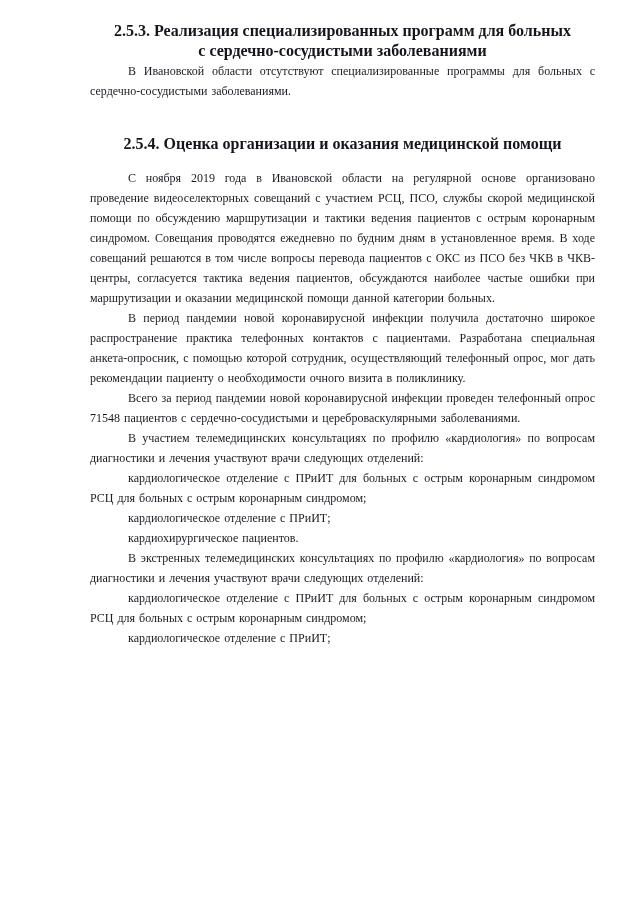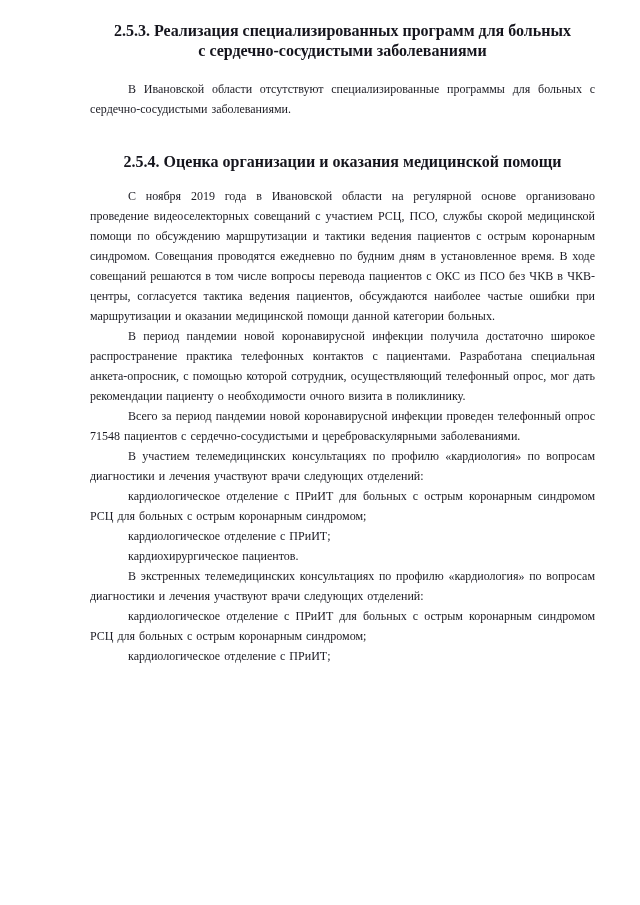--- a/index.html
+++ b/index.html
@@ -27,21 +27,21 @@
     line-height: 18px;
     margin-bottom: 24px;
   }
   .heading {
     font-weight: bold;
     font-size: 16px;
     line-height: 20px;
     text-align: center;
     color: #15151d;
   }
-  .heading-1 { margin-bottom: 18px; }
+  .heading-1 { }
   .heading-2 { margin-top: 33px; margin-bottom: 14px; }
   .para {
     margin: 0;
     font-size: 12px;
     line-height: 20px;
     text-align: justify;
     text-indent: 38px;
     word-spacing: 1px;
   }
 </style>

